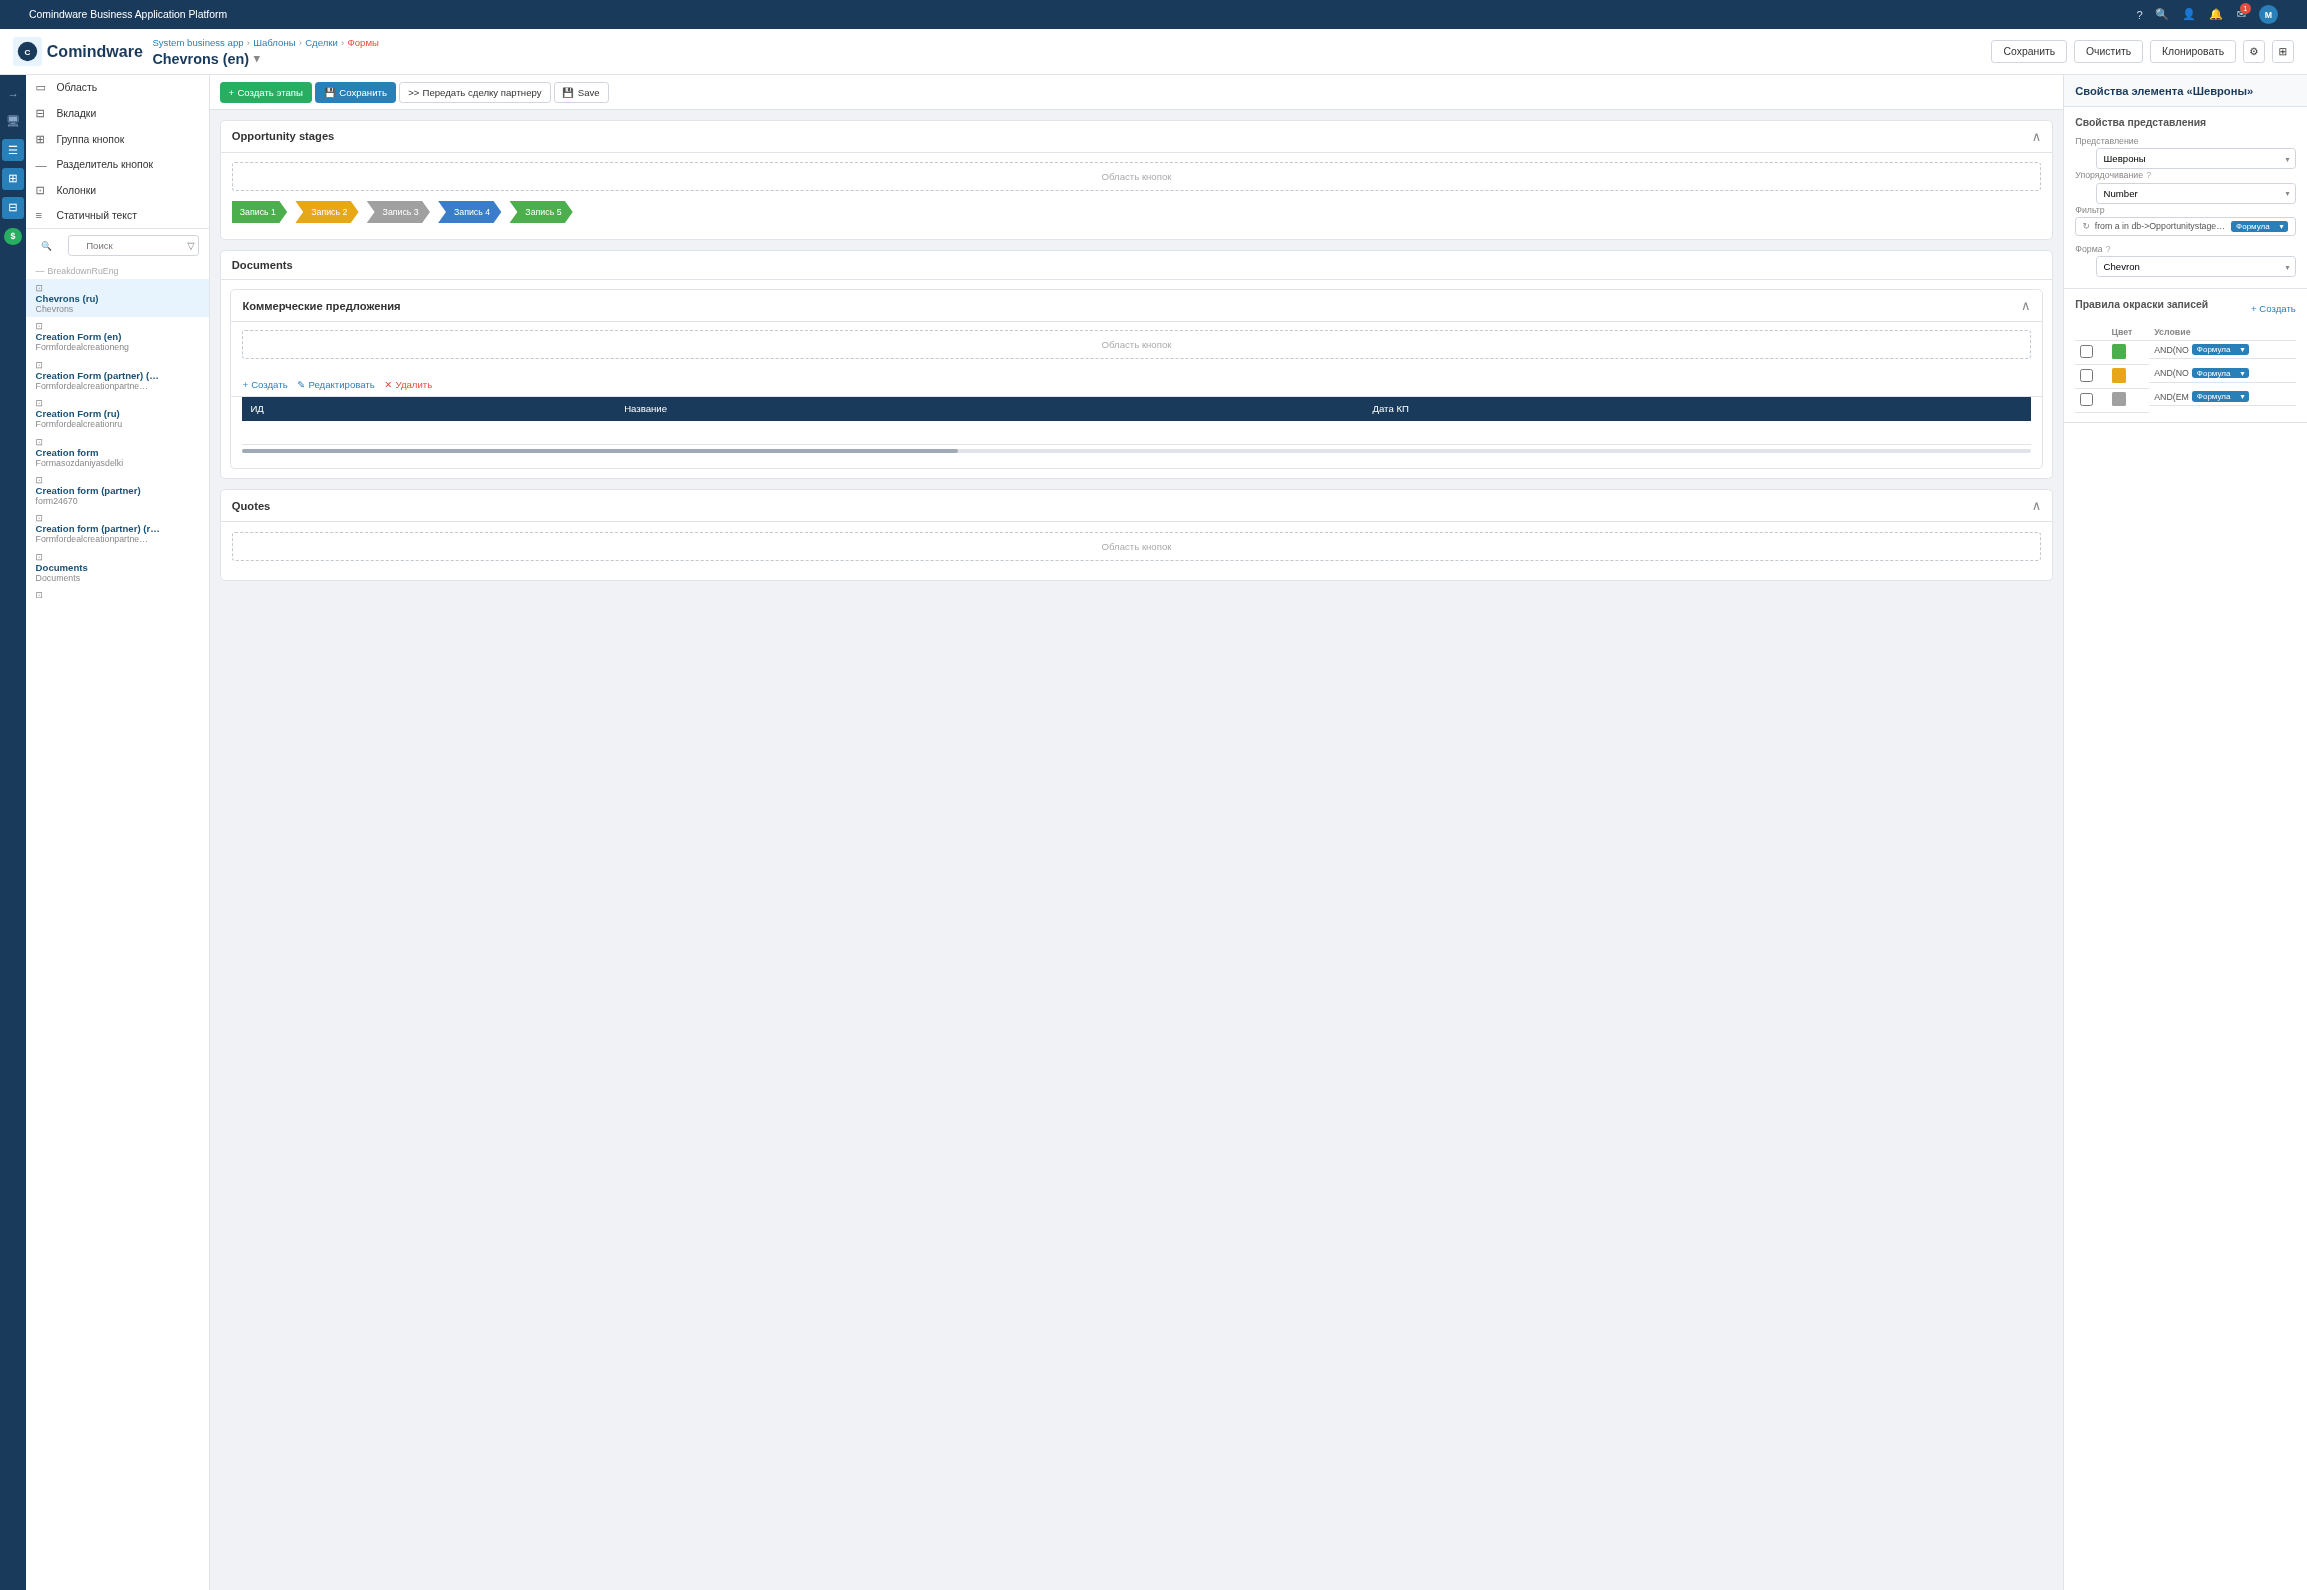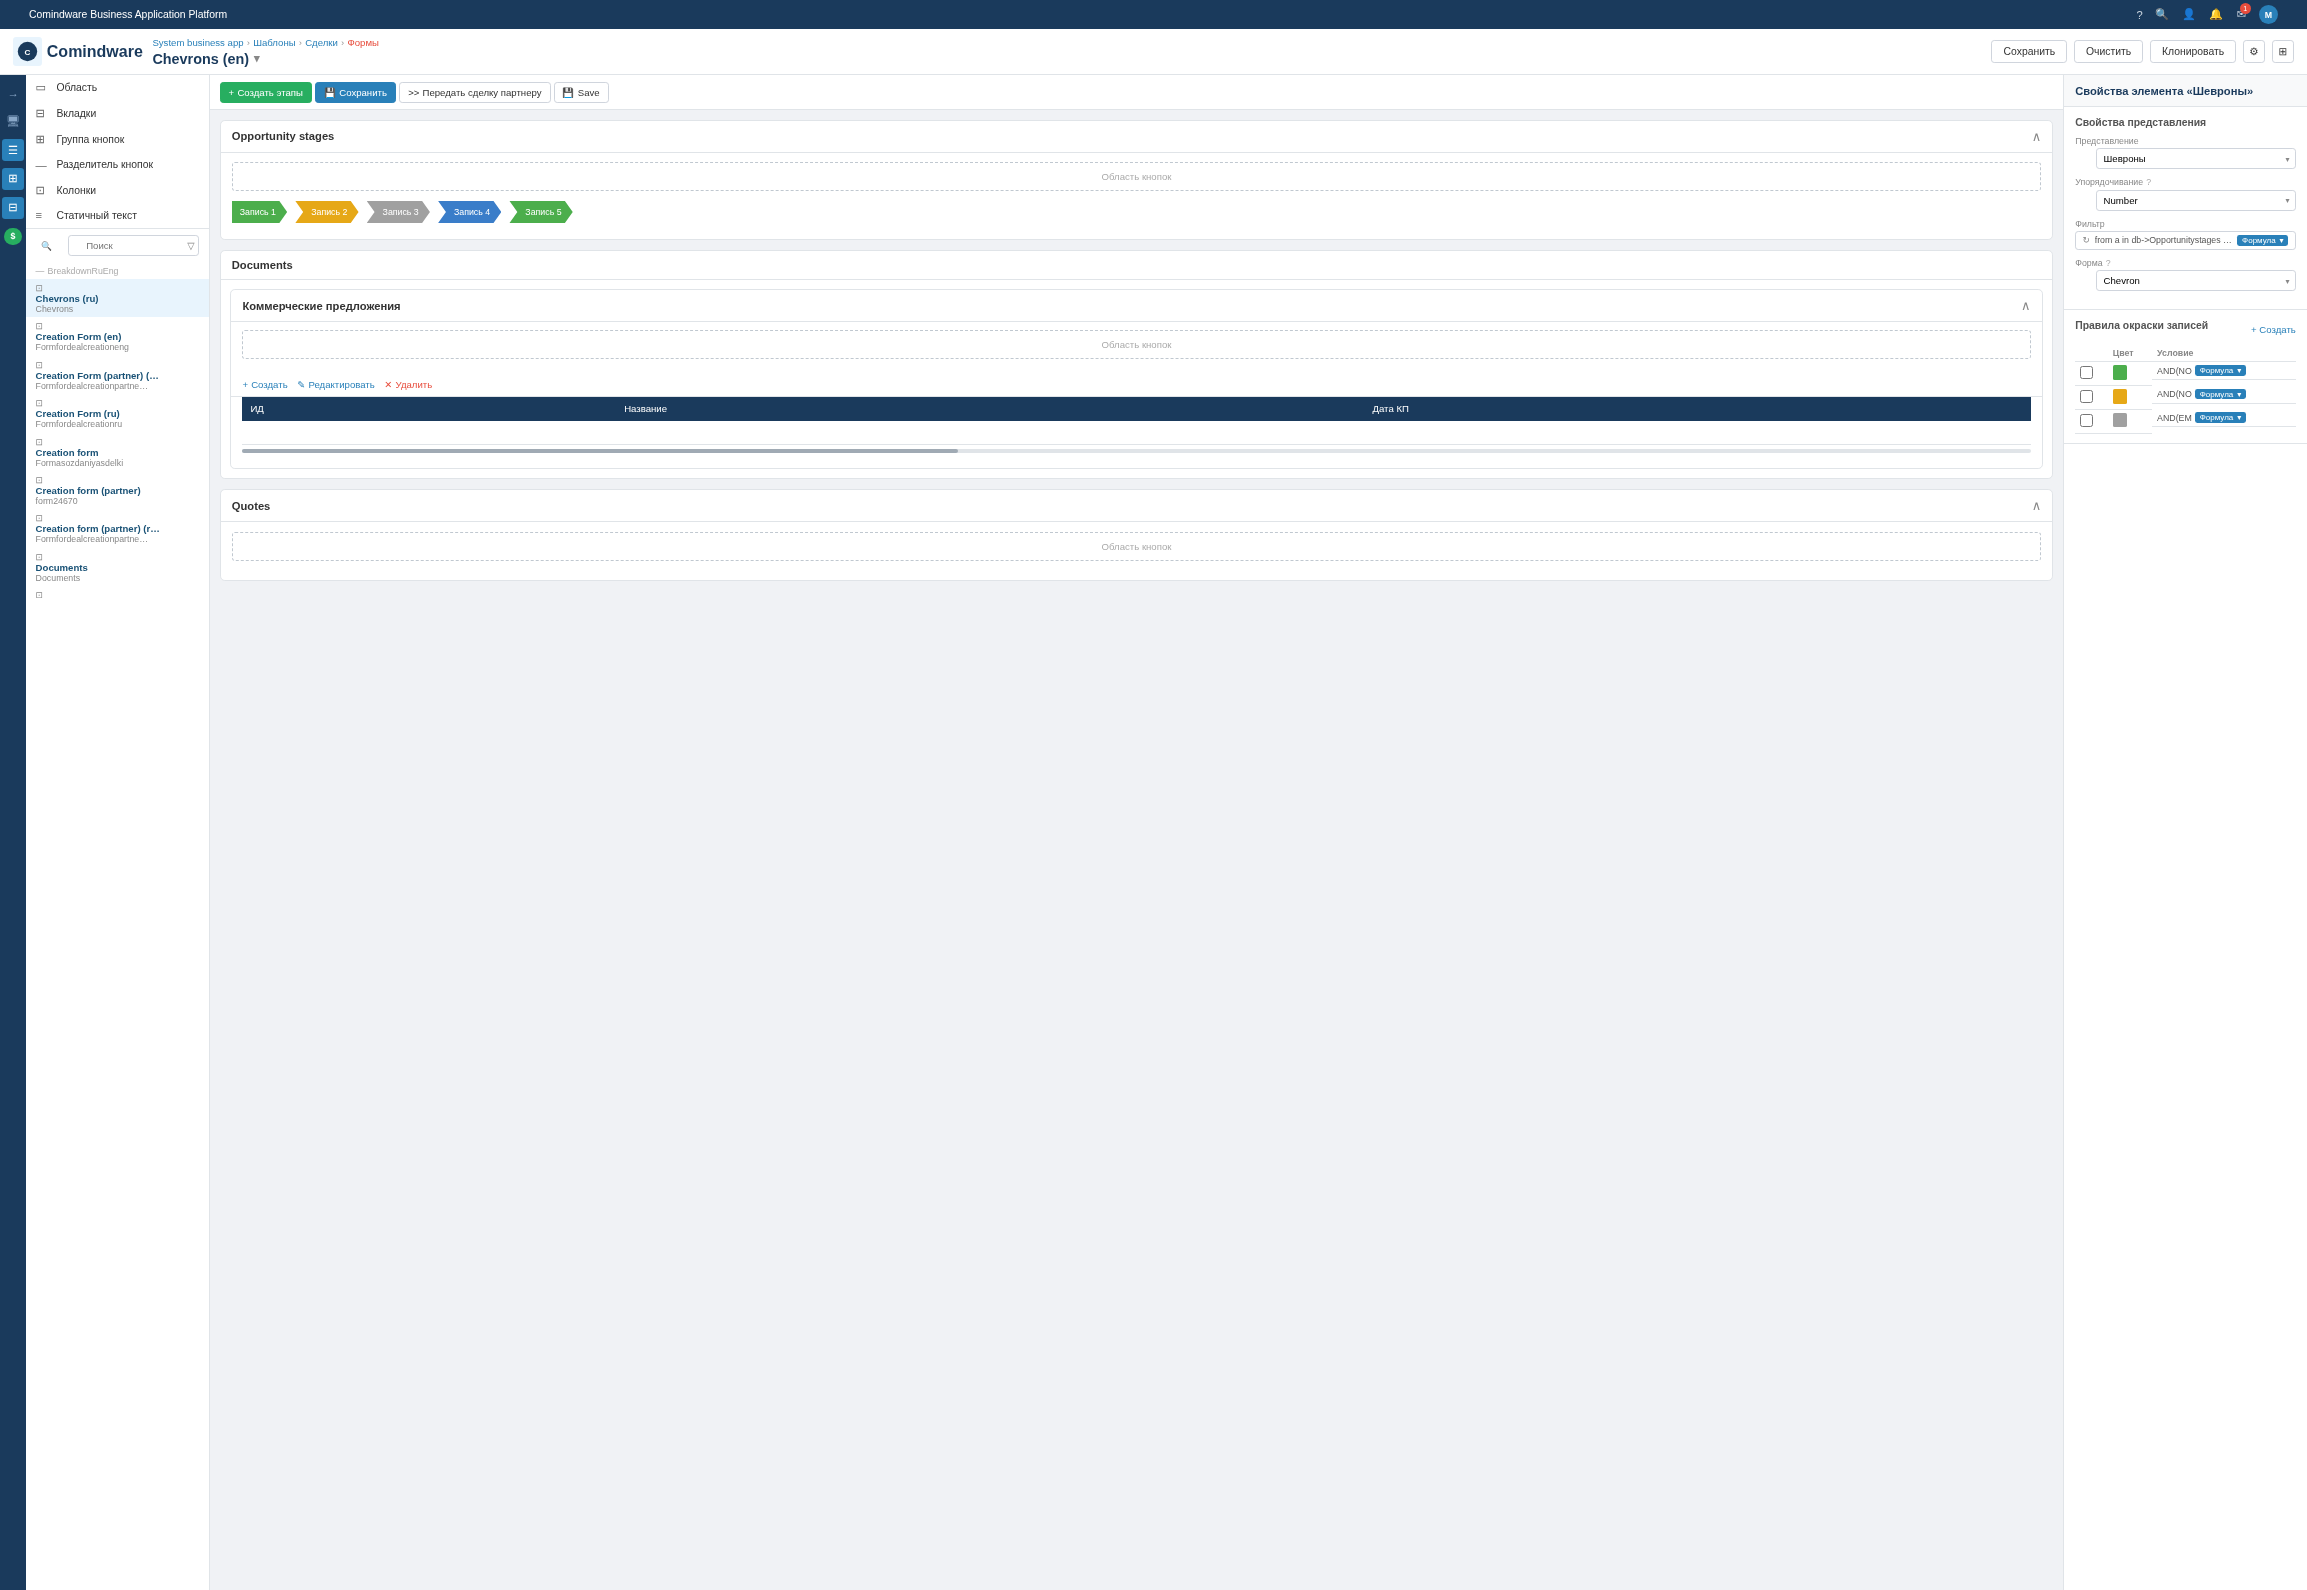--- a/index.html
+++ b/index.html
@@ -115,29 +115,29 @@
     .doc-table .empty-row td { height: 19px; }
 
     
     .right-panel { width: 244px; background: white; border-left: 0.8px solid #e0e4e8; overflow-y: auto; padding: 0; }
     .right-panel-title { font-size: 11.2px; font-weight: 600; color: #1a3a5c; padding: 9.6px 11.2px; border-bottom: 0.8px solid #e0e4e8; background: #f8f9fa; }
     .right-section { padding: 9.6px 11.2px; border-bottom: 0.8px solid #e0e4e8; }
     .right-section-title { font-size: 10.4px; font-weight: 600; color: #555; margin-bottom: 8px; }
     .field-label { font-size: 8.8px; color: #888; margin-bottom: 2.4px; display: flex; align-items: center; gap: 3.2px; }
     .field-input { width: 100%; padding: 4px 6.4px; border: 0.8px solid #d0d5dd; border-radius: 3.2px; font-size: 9.6px; margin-bottom: 8px; }
     .field-value { font-size: 9.6px; color: #555; margin-bottom: 8px; }
-    .field-select-wrap { position: relative; margin-bottom: 8px; padding-left: 21px; }
+    .field-select-wrap { position: relative; margin-bottom: 1px; padding-left: 21px; }
     .field-select { width: 100%; padding: 4px 22.4px 4px 6.4px; border: 0.8px solid #d0d5dd; border-radius: 3.2px; font-size: 9.6px; appearance: none; background: white; }
     .select-arrow { position: absolute; right: 6.4px; top: 50%; transform: translateY(-50%); color: #888; pointer-events: none; font-size: 8px; }
 
     
     .filter-field { display: flex; align-items: center; gap: 4.8px; border: 0.8px solid #d0d5dd; border-radius: 3.2px; padding: 3.2px 6.4px; font-size: 8.8px; margin-bottom: 8px; }
     .filter-icon { color: #888; font-size: 8.8px; }
     .filter-text { flex: 1; color: #555; font-size: 8.8px; overflow: hidden; text-overflow: ellipsis; white-space: nowrap; }
-    .formula-badge { background: #2980b9; color: white; padding: 0.8px 4.8px; border-radius: 2.4px; font-size: 8px; cursor: pointer; display: flex; align-items: center; gap: 4px; white-space: nowrap; }
+    .formula-badge { background: #2980b9; color: white; padding: 0.8px 4.8px; border-radius: 2.4px; font-size: 8px; cursor: pointer; display: flex; align-items: center; gap: 10px; white-space: nowrap; }
 
     
     .color-rules-header { display: flex; justify-content: space-between; align-items: center; margin-bottom: 6.4px; }
     .add-btn { color: #2980b9; font-size: 9.6px; cursor: pointer; display: flex; align-items: center; gap: 2.4px; }
     .rules-table { width: 100%; border-collapse: collapse; }
     .rules-table th { font-size: 8.8px; color: #888; padding: 3.2px 4.8px; border-bottom: 0.8px solid #e0e4e8; text-align: left; }
     .rules-table td { padding: 3.2px 4.8px; border-bottom: 0.8px solid #e0e4e8; vertical-align: middle; }
     .color-swatch { width: 14.4px; height: 14.4px; border-radius: 1.6px; display: inline-block; }
     .checkbox-cell input { cursor: pointer; }
 

